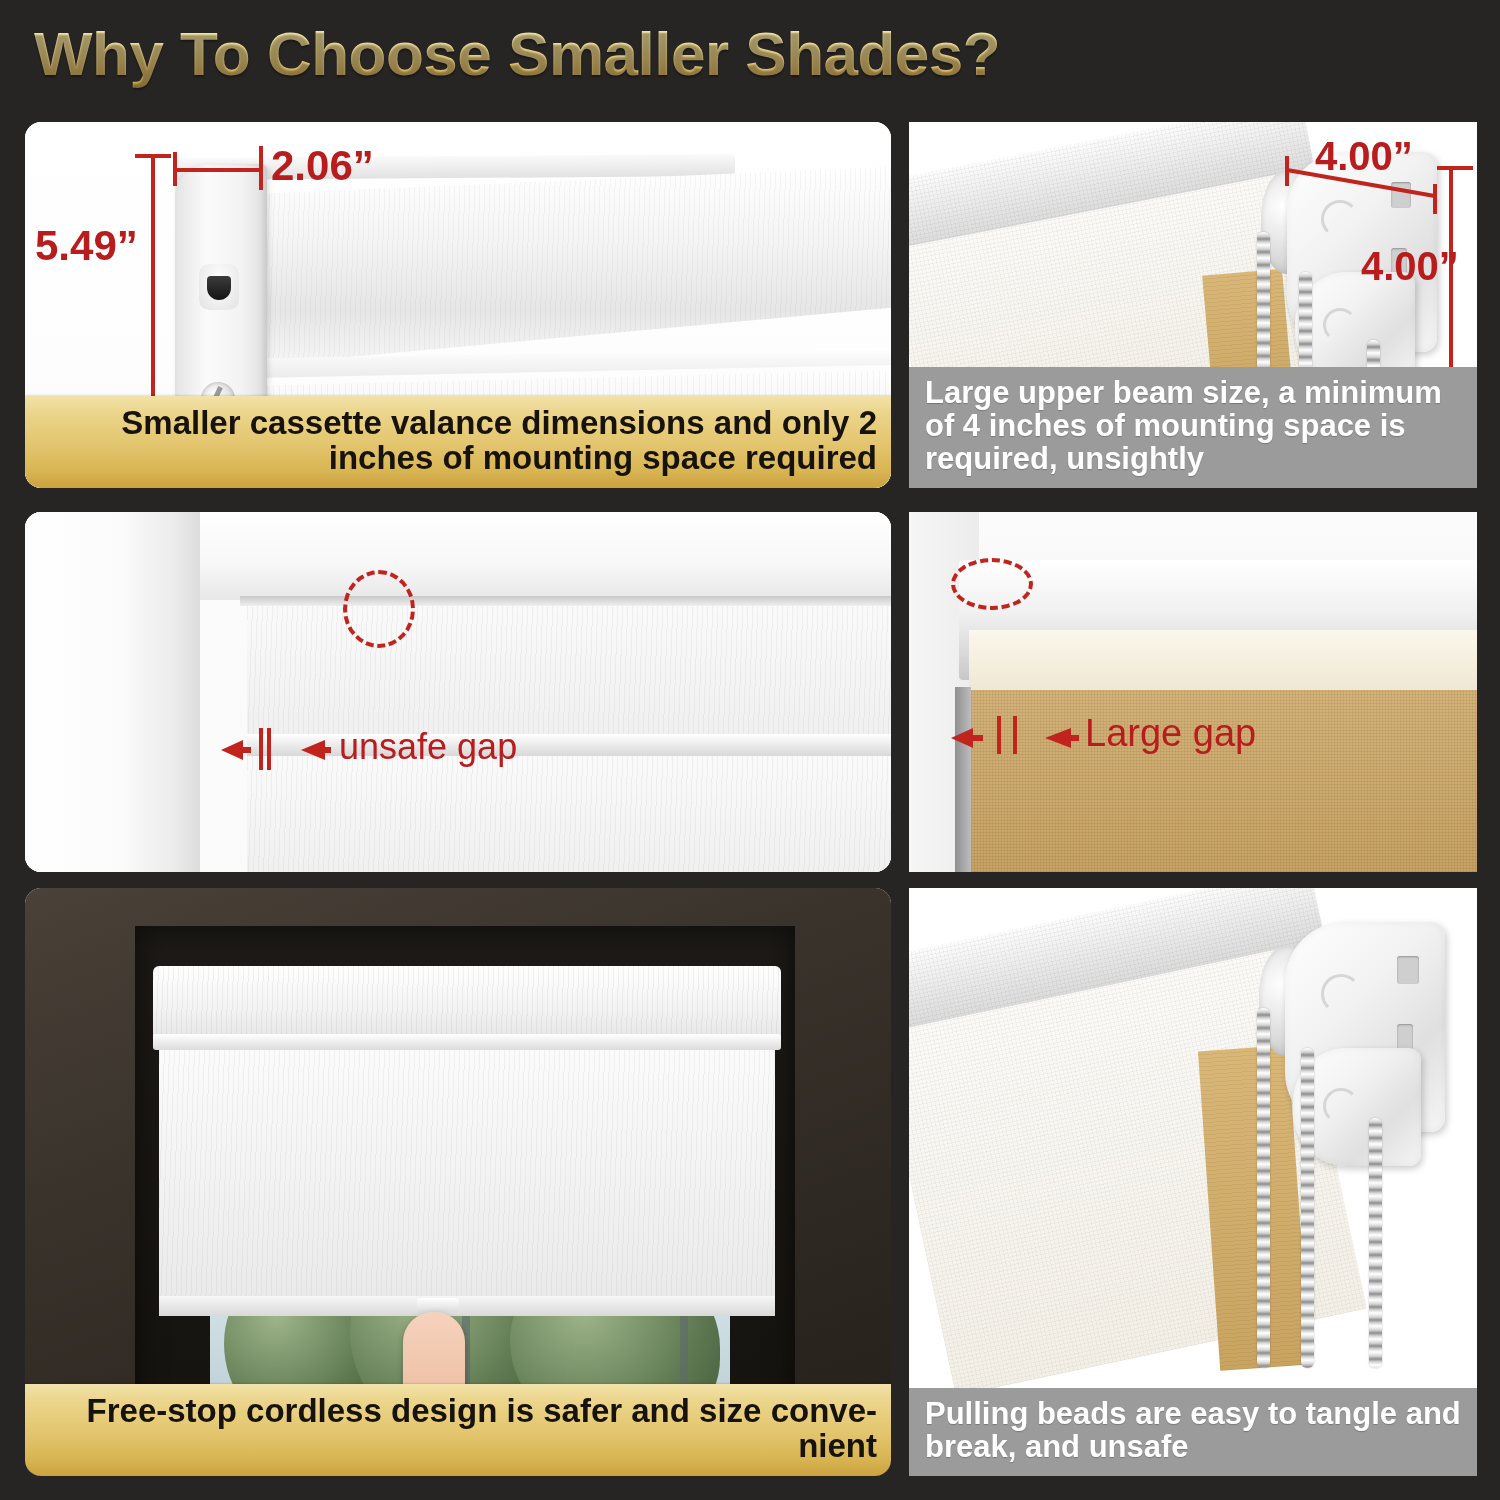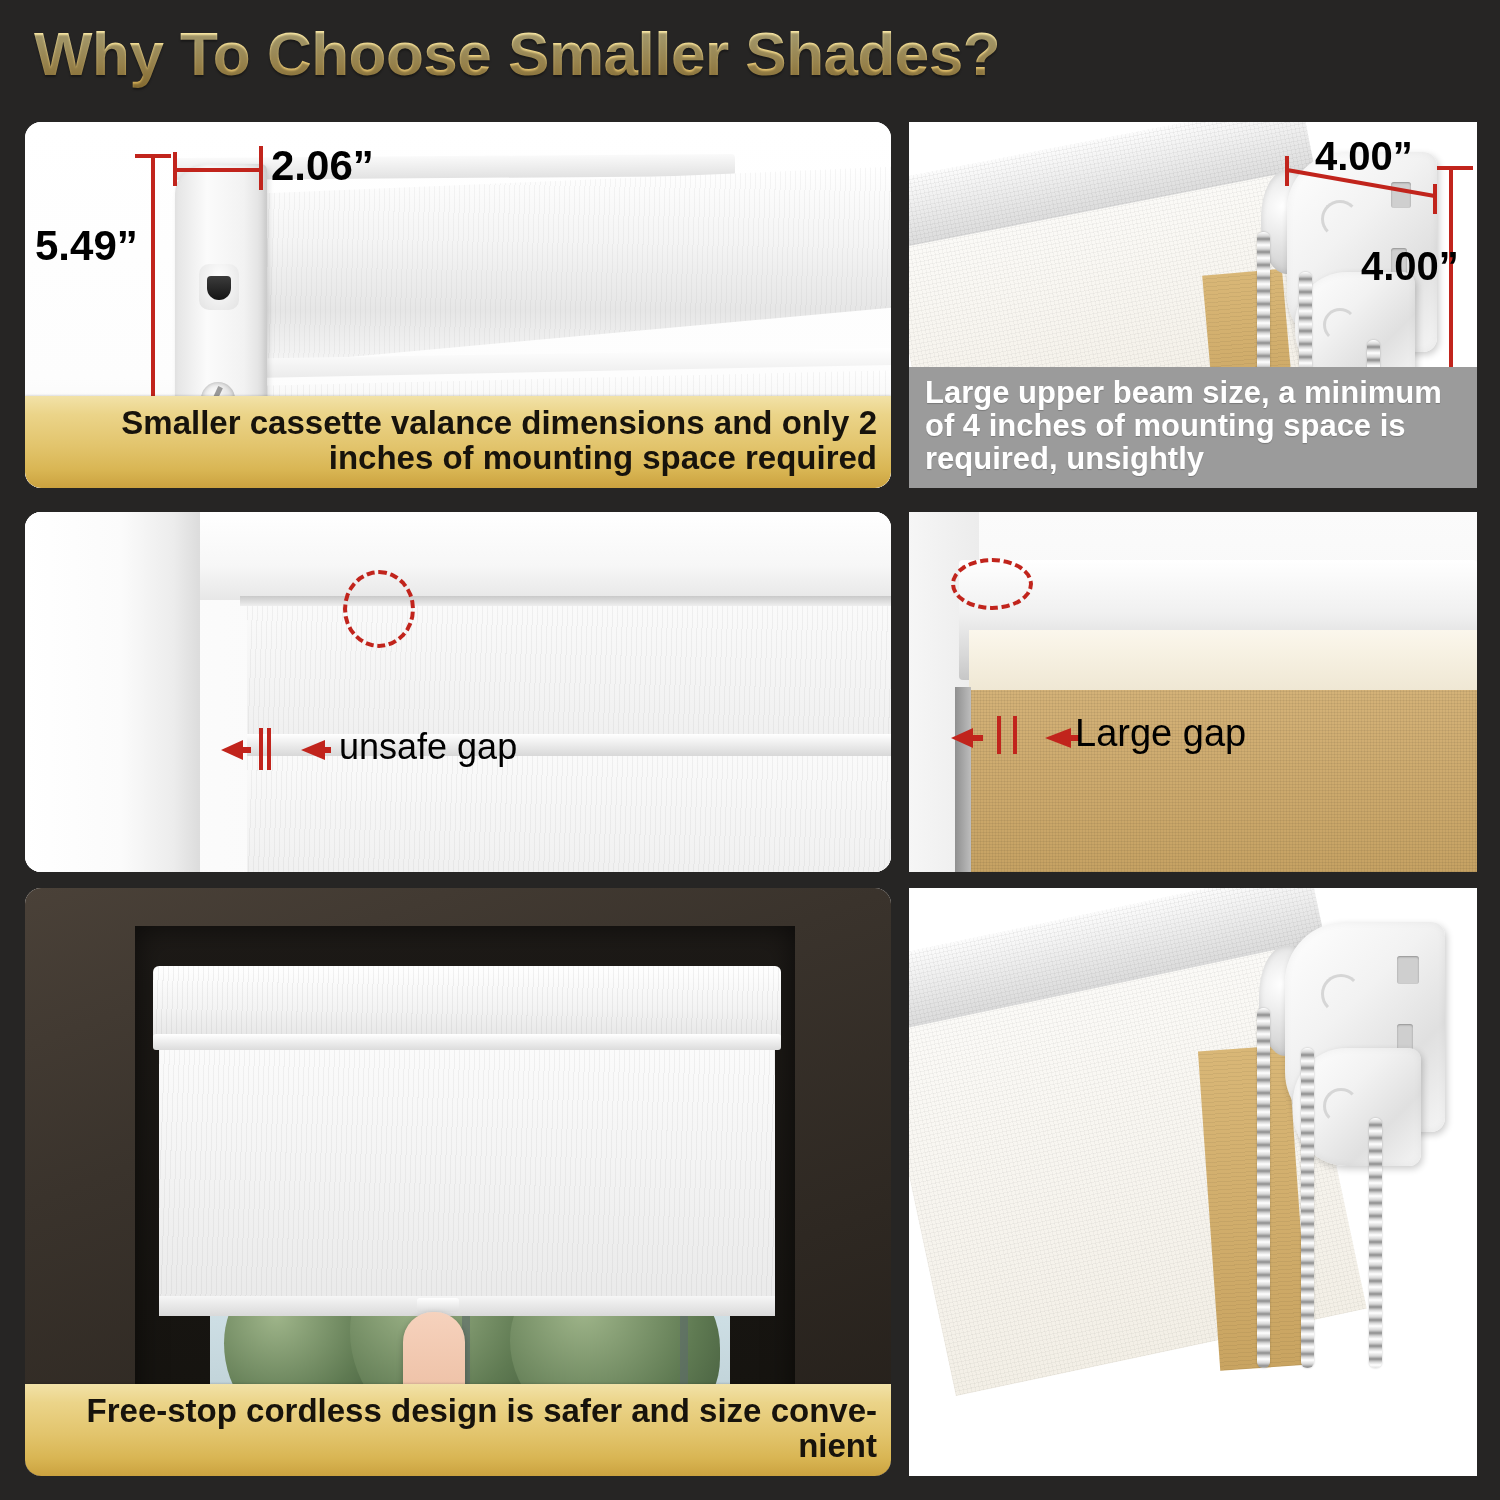--- a/index.html
+++ b/index.html
@@ -109,21 +109,21 @@
   }
   .cass-fabric{
     position:absolute; left:236px; top:330px; width:530px; height:60px;
     background:
       repeating-linear-gradient(90deg, rgba(0,0,0,0.05) 0px, rgba(0,0,0,0.05) 1px, rgba(255,255,255,0) 1px, rgba(255,255,255,0) 5px),
       linear-gradient(180deg,#f8f8f8,#ededed);
   }
 
   
   .dim-line{ position:absolute; background:#C1241C; }
-  .dimtxt{ position:absolute; color:#000000; font-weight:bold; white-space:nowrap; }
+  .dimtxt{ position:absolute; color:#b91c1c; font-weight:bold; white-space:nowrap; }
 
   
   .sh-wall{ position:absolute; inset:0; background:#ffffff; }
   .sh-tube{
     position:absolute;
     background:
       repeating-linear-gradient(0deg, rgba(0,0,0,0.04) 0px, rgba(0,0,0,0.04) 1px, rgba(255,255,255,0) 1px, rgba(255,255,255,0) 4px),
       repeating-linear-gradient(90deg, rgba(0,0,0,0.035) 0px, rgba(0,0,0,0.035) 1px, rgba(255,255,255,0) 1px, rgba(255,255,255,0) 4px),
       linear-gradient(180deg,#fcfcfc,#e4e4e4 55%,#d2d2d2);
   }
@@ -375,21 +375,21 @@
     <div class="dim-line" style="left:88px;top:204px;width:4px;height:38px;"></div>
     <div class="dim-line" style="left:104px;top:204px;width:4px;height:38px;"></div>
     <svg width="90" height="30" style="position:absolute;left:42px;top:212px;">
       <polygon points="0,14 22,4 22,24" fill="#C1241C"></polygon>
       <rect x="20" y="11" width="12" height="6" fill="#C1241C"></rect>
     </svg>
     <svg width="64" height="30" style="position:absolute;left:110px;top:212px;">
       <polygon points="26,14 52,4 52,24" fill="#C1241C"></polygon>
       <rect x="46" y="11" width="14" height="6" fill="#C1241C"></rect>
     </svg>
-    <div class="dimtxt" style="left:166px;top:200px;font-size:38px;font-weight:normal;">Large gap</div>
+    <div class="dimtxt" style="left:176px;top:200px;font-size:38px;font-weight:normal;">Large gap</div>
   </div>
 </div>
 
 <div class="panel left r3">
   <div class="stage">
     <div class="room"></div>
     <div class="win-recess"></div>
 
     <div class="win-glass">
       <span class="tree" style="left:14px;top:46px;width:150px;height:170px;"></span>
@@ -425,13 +425,14 @@
       <span class="arc" style="left:36px;top:52px;width:40px;height:40px;"></span>
     </div>
     <div class="bracket" style="left:384px;top:160px;width:128px;height:118px;border-radius:54px 12px 12px 54px;">
       <span class="arc" style="left:30px;top:40px;width:36px;height:36px;"></span>
     </div>
 
     <div class="bead" style="left:348px;top:120px;height:360px;"></div>
     <div class="bead" style="left:392px;top:160px;height:320px;"></div>
     <div class="bead" style="left:460px;top:230px;height:250px;"></div>
   </div>
+  <div class="caption gray">Pulling beads are easy to tangle and break, and unsafe</div>
 </div>
 
 </body></html>

